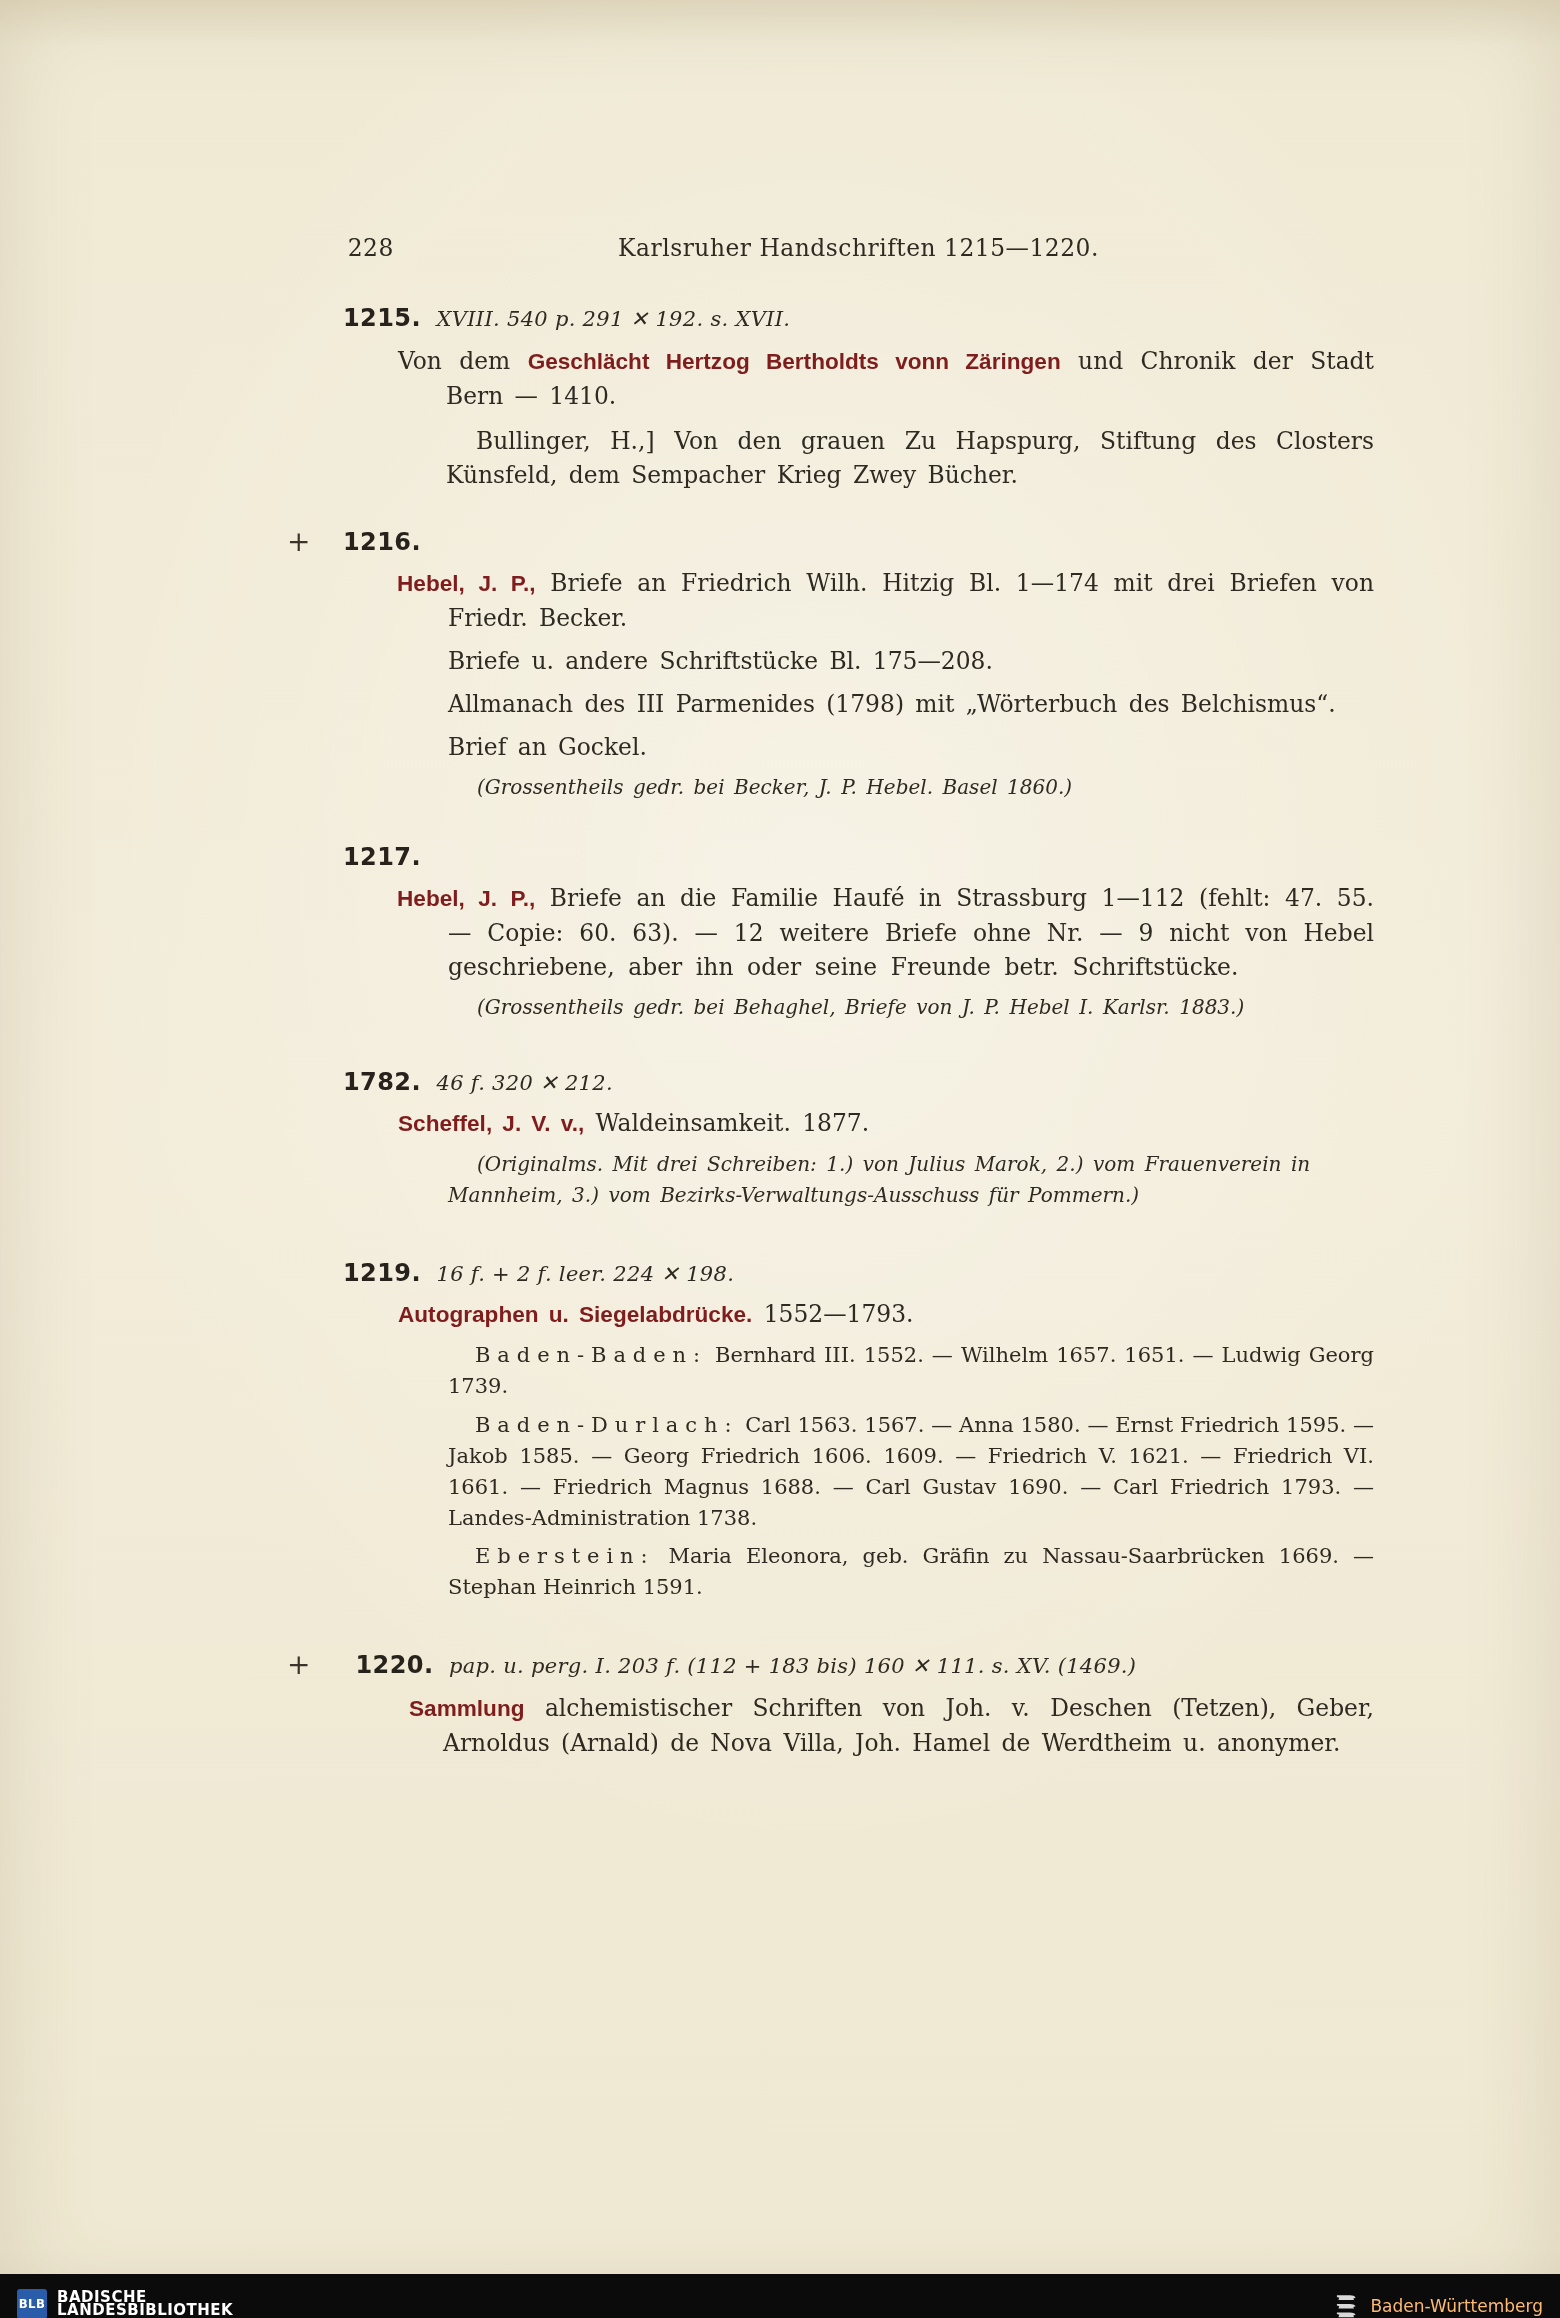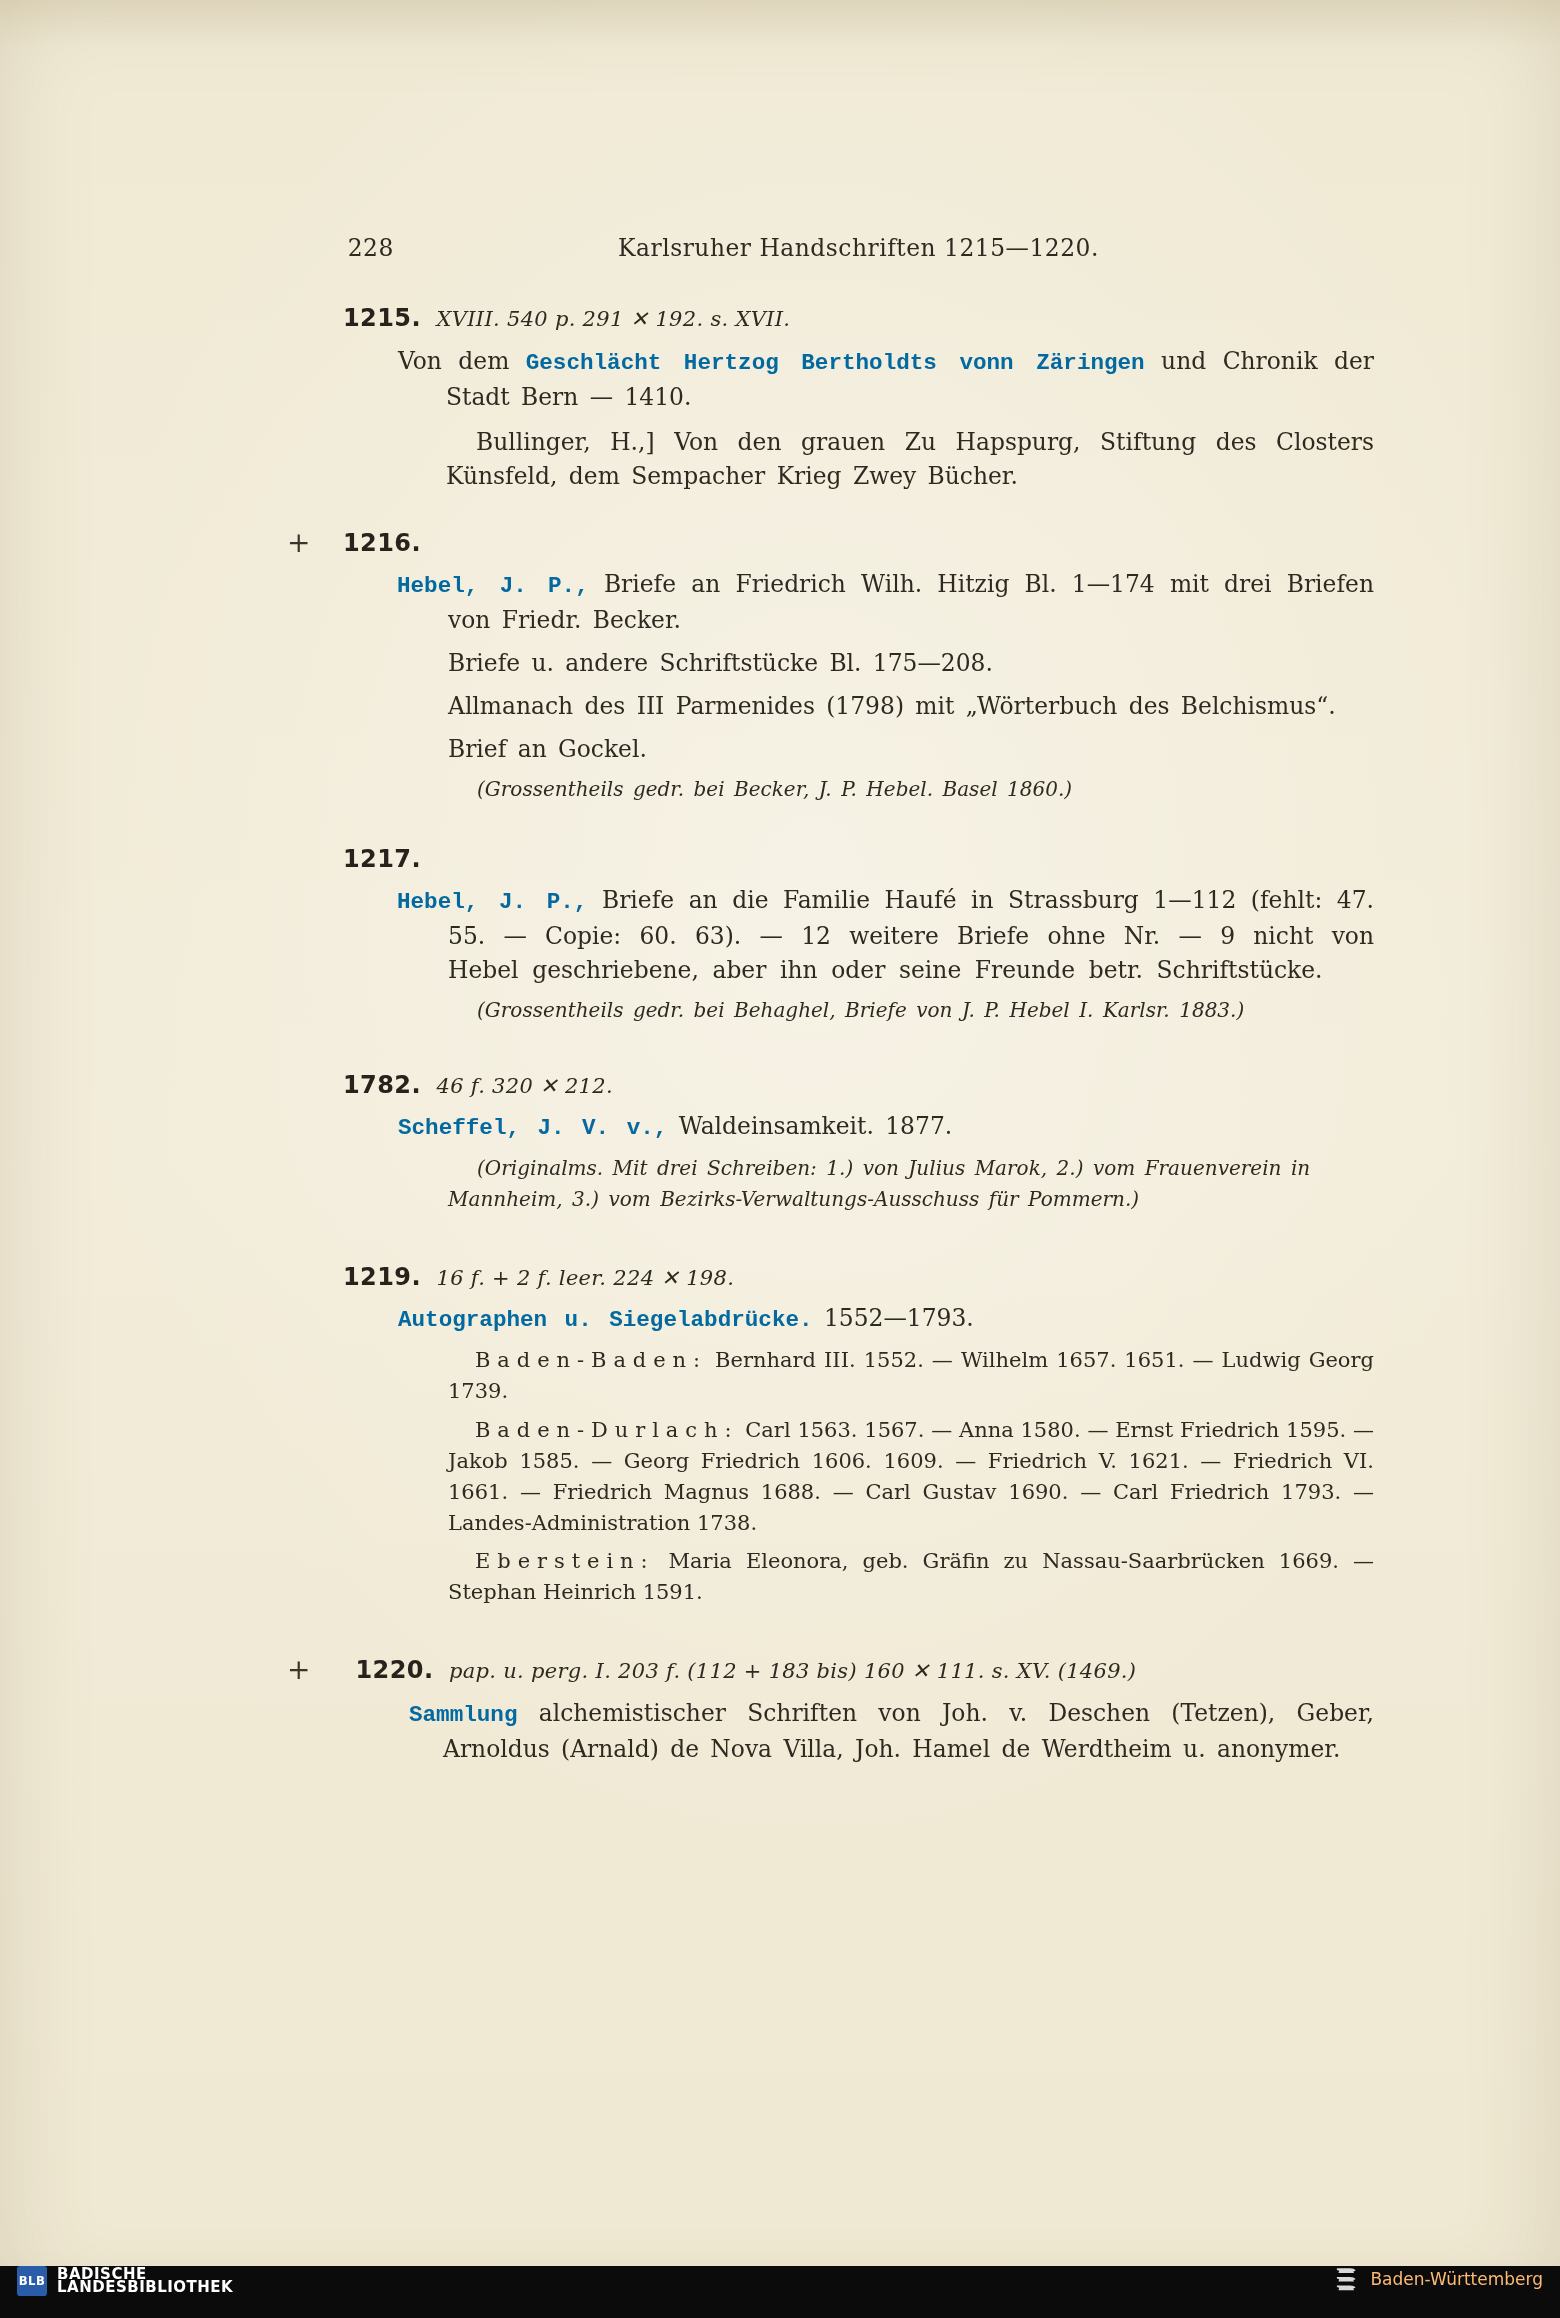--- a/index.html
+++ b/index.html
@@ -38,22 +38,22 @@
     font-family:"DejaVu Sans", sans-serif; font-weight:bold;
     font-size:24px; letter-spacing:0.4px; margin-right:15.6px; color:#27231c;
   }
   .collation { font-style:italic; font-size:21px; letter-spacing:0.3px; }
 
   .body-p {
     font-size:23.4px; line-height:34px; text-align:justify; word-spacing:3.9px;
   }
   .loose { word-spacing:6.2px; }
   .bold-sans {
-    font-family:Liberation Mono, monospace; font-weight:bold;
-    font-size:22.6px; color:#0369a1;
+    font-family:Liberation Sans, sans-serif; font-weight:bold;
+    font-size:22.6px; color:#7f1d1d;
   }
   .note { font-style:italic; font-size:20px; line-height:31px; word-spacing:3.1px; }
   .petit { font-size:21px; line-height:31px; text-align:justify; }
   .spaced { letter-spacing:0.33em; }
 
   
   .p-1215-a { padding-left:103px; text-indent:-48px; margin-top:7.8px; }
   .p-1215-b { padding-left:103px; text-indent:30px;  margin-top:11px; }
   .p-hang   { padding-left:105px; text-indent:-51px; margin-top:6.2px; }
   .p-flat   { padding-left:105px; margin-top:9px; }
@@ -65,23 +65,23 @@
 
   .e1216 { margin-top:33px; }
   .e1217 { margin-top:37px; }
   .e1218 { margin-top:42px; }
   .e1219 { margin-top:45px; }
   .e1220 { margin-top:45px; }
   .num-shift { margin-left:12.5px; }
 
   
   .footer-bar {
-    position:absolute; left:0; right:0; bottom:0; height:53px;
+    position:absolute; left:0; right:0; bottom:0; height:45px;
     background:#0b0b0b;
-    display:flex; align-items:flex-start; justify-content:space-between;
+    display:flex; align-items:flex-end; justify-content:space-between;
     padding:0 17px;
   }
   .footer-left { display:flex; align-items:center; gap:10px; }
   .blb-badge {
     width:30px; height:30px; background:#2a5da9; color:#ffffff;
     display:flex; align-items:center; justify-content:center;
     font-family:"DejaVu Sans", sans-serif; font-weight:bold; font-size:11.7px;
     border-radius:3.1px; letter-spacing:0.4px;
   }
   .lib-name {

